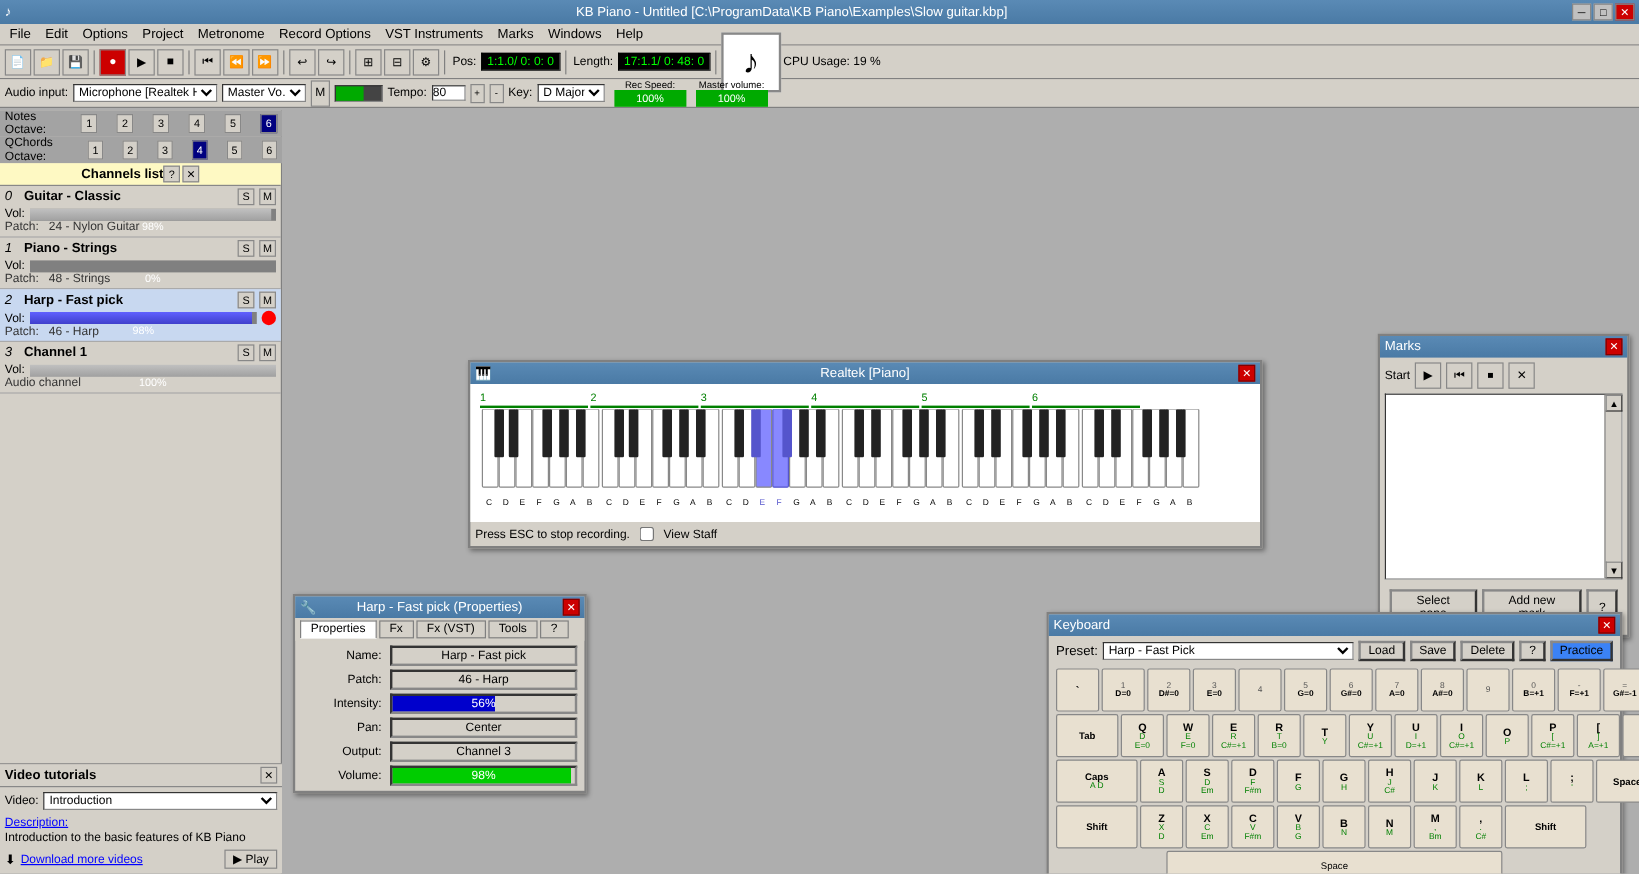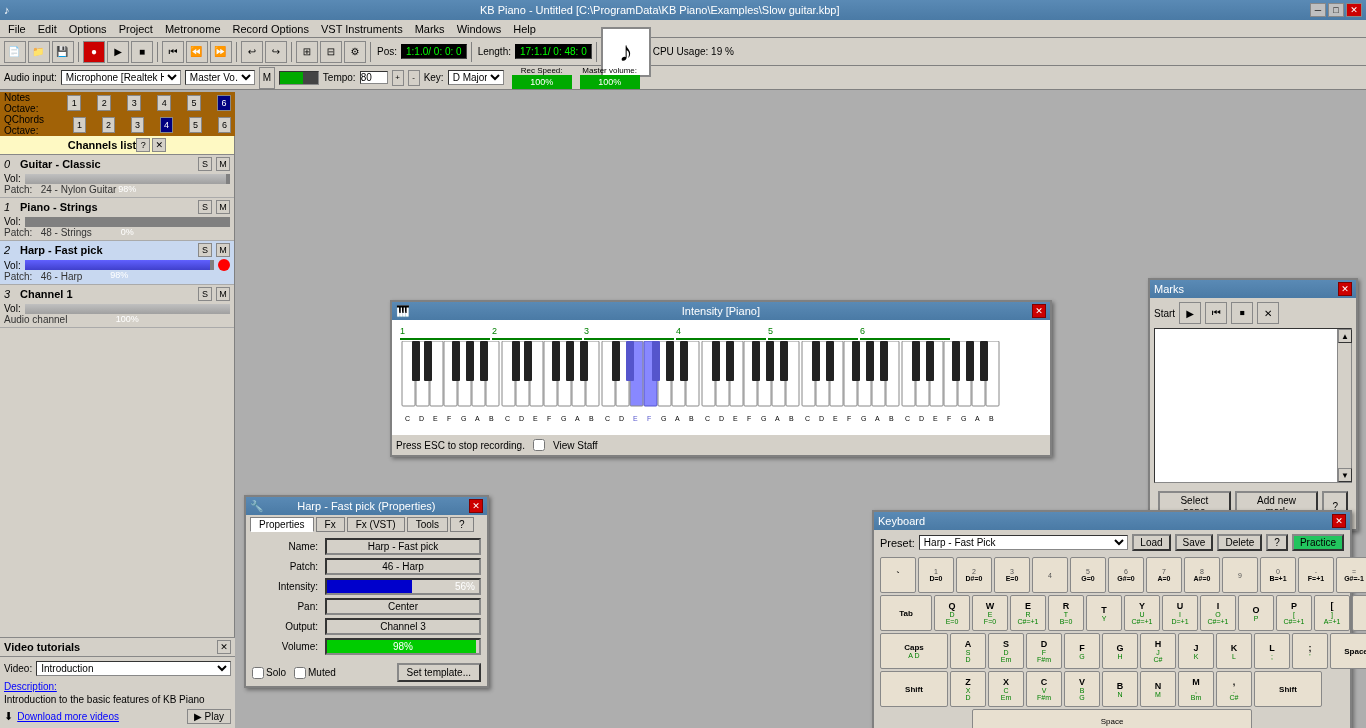--- a/index.html
+++ b/index.html
@@ -58,21 +58,21 @@
       height: 24px;
       display: flex;
       align-items: center;
       padding: 2px 4px;
       border-bottom: 1px solid #808080;
       gap: 4px;
     }
     
     
     .octave-bar {
-      background: #a16207;
+      background: #a3a3a3;
       height: 22px;
       display: flex;
       align-items: center;
       padding: 2px 4px;
       gap: 16px;
       width: 235px;
     }
     .octave-btn {
       background: #d4d0c8;
       border: 1px solid #888;
@@ -225,21 +225,21 @@
       color: white;
       height: 18px;
       display: flex;
       align-items: center;
       justify-content: space-between;
       padding: 0 4px;
       font-size: 11px;
     }
     .kb-preset-row { display: flex; align-items: center; gap: 4px; padding: 4px 6px; }
     .kb-btn { background: #d4d0c8; border: 2px outset #888; padding: 1px 6px; cursor: pointer; font-size: 10px; }
-    .kb-btn.practice { background: #22c55e; border: 2px outset #888; }
+    .kb-btn.practice { background: #3b82f6; border: 2px outset #888; }
     .kb-row { display: flex; gap: 2px; align-items: flex-start; }
     .kb-key {
       background: #e8e0d0;
       border: 1px solid #888;
       border-radius: 2px;
       min-width: 36px;
       height: 36px;
       display: flex;
       flex-direction: column;
       align-items: center;
@@ -484,21 +484,21 @@
         </div>
         <button class="play-btn">▶ Play</button>
       </div>
     </div>
   </div>
 </div>
 
 <div class="practice-window">
   <div class="window-titlebar">
     <span>🎹</span>
-    <span>Intensity [Piano]</span>
+    <span>Realtek [Piano]</span>
     <button class="window-close">✕</button>
   </div>
   <div style="background:white;padding:4px;">
 
     <div style="display:flex;padding:2px 4px;font-size:9px;color:#008000;gap:0;">
       <div style="width:92px;text-align:left;">1</div>
       <div style="width:92px;text-align:left;">2</div>
       <div style="width:92px;text-align:left;">3</div>
       <div style="width:92px;text-align:left;">4</div>
       <div style="width:92px;text-align:left;">5</div>
@@ -677,41 +677,30 @@
     <button class="tab-btn">?</button>
   </div>
   <div class="prop-grid">
     <span class="prop-label">Name:</span>
     <div class="prop-value">Harp - Fast pick</div>
 
     <span class="prop-label">Patch:</span>
     <div class="prop-value">46 - Harp</div>
 
     <span class="prop-label">Intensity:</span>
-    <div class="prop-value" style="background:linear-gradient(to right, #0000cc 56%, #d4d0c8 56%);color:white;text-align:right;">56%</div>
+    <div class="prop-value" style="background:linear-gradient(to right, #0000cc 56%, #d4d0c8 56%);color:white;">56%</div>
 
     <span class="prop-label">Pan:</span>
     <div class="prop-value">Center</div>
 
     <span class="prop-label">Output:</span>
     <div class="prop-value">Channel 3</div>
 
     <span class="prop-label">Volume:</span>
     <div class="prop-value" style="background:linear-gradient(to right, #00cc00 98%, #d4d0c8 98%);color:white;">98%</div>
-  </div>
-  <div class="harp-footer">
-    <label class="harp-checkbox">
-      <input type="checkbox" style="">
-      <span>Solo</span>
-    </label>
-    <label class="harp-checkbox">
-      <input type="checkbox" style="">
-      <span>Muted</span>
-    </label>
-    <button class="set-template-btn">Set template...</button>
   </div>
 </div>
 
 <div class="marks-window">
   <div class="window-titlebar">
     <span>Marks</span>
     <button class="window-close">✕</button>
   </div>
   <div style="padding:4px;">
     <div style="display:flex;align-items:center;gap:4px;margin-bottom:4px;">

